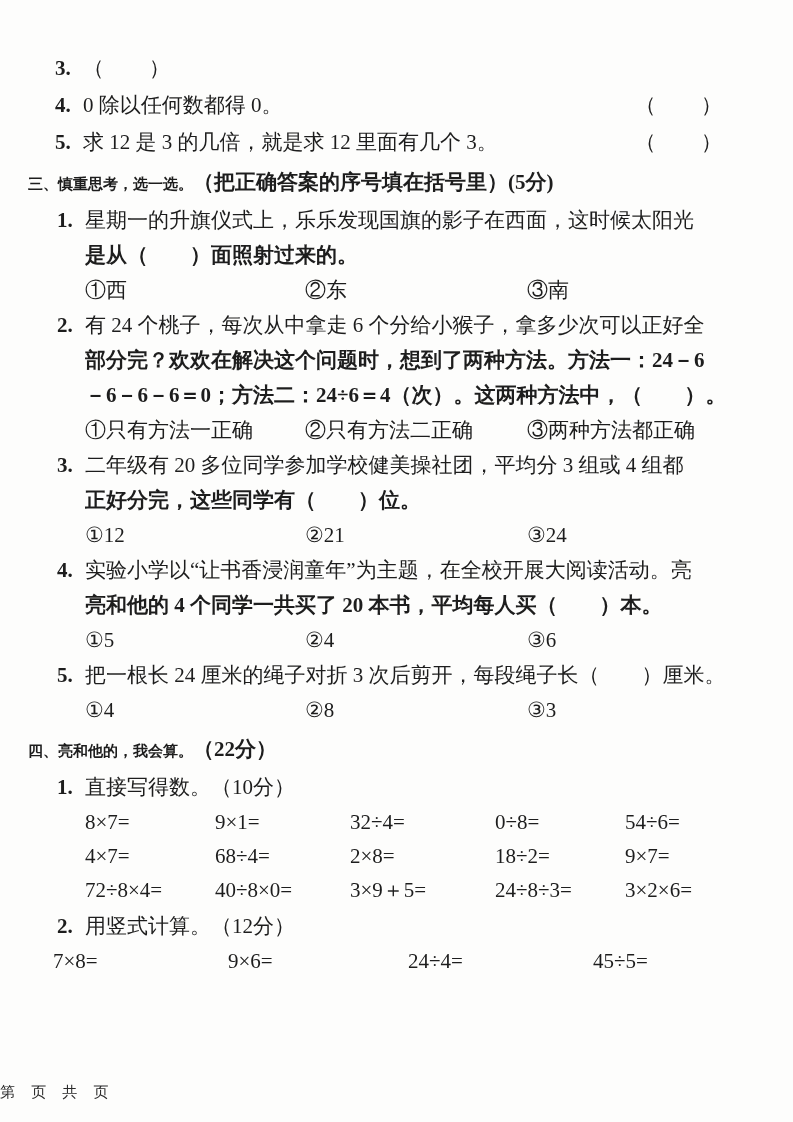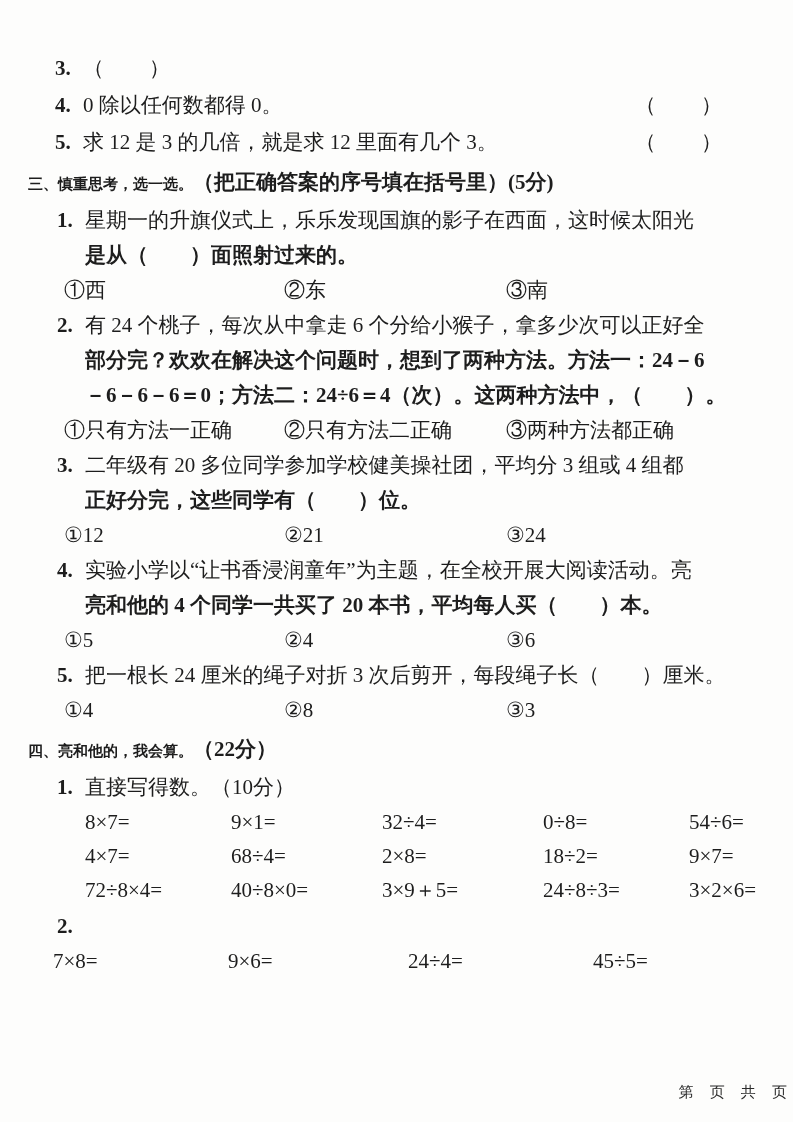--- a/index.html
+++ b/index.html
@@ -27,36 +27,36 @@
   }
   .sec-heading .note { font-size:21px; font-weight:600; }
   
   .qline { font-size:21px; line-height:35px; white-space:nowrap; overflow:hidden; }
   .qline.first { display:flex; margin-left:29px; }
   .qline.first .qnum { font-weight:bold; width:28px; flex:none; }
   .qline.first .qtext { flex:1; white-space:nowrap; overflow:hidden; }
   .qline.cont { margin-left:57px;font-weight:bold; }
   .options {
     display:grid; grid-template-columns:220px 222px auto;
-    margin-left:36px; font-size:21px; line-height:35px;
+    margin-left:57px; font-size:21px; line-height:35px;
   }
   
   .sub-title { display:flex; margin-left:29px; font-size:21px; line-height:35px; }
   .sub-title .qnum { font-weight:bold; width:28px; flex:none; }
   .calc-row {
     display:grid; grid-template-columns:130px 135px 145px 130px auto;
-    margin-left:57px; font-size:21px; line-height:34px; white-space:nowrap;gap:16px;
+    margin-left:57px; font-size:21px; line-height:34px; white-space:nowrap;
   }
   .vert-row {
     display:grid; grid-template-columns:175px 180px 185px auto;
     margin-left:25px; font-size:21px; line-height:35px; white-space:nowrap;
   }
   .footer {
     position:absolute; left:0; right:0; bottom:20px;
-    text-align:right; font-size:15px; letter-spacing:6px;
+    text-align:left; font-size:15px; letter-spacing:6px;
     color:#2a2a2a;
     font-family:"Liberation Sans","DejaVu Sans",sans-serif;
   }
 </style>
 </head>
 <body>
 
 <div class="page">
 
   <div>
@@ -173,20 +173,21 @@
       <span>40÷8×0=</span>
       <span>3×9＋5=</span>
       <span>24÷8÷3=</span>
       <span>3×2×6=</span>
     </div>
   </div>
 
   <div style="margin-top:2px;">
     <div class="sub-title">
       <span class="qnum">2.</span>
+      <span>用竖式计算。（12分）</span>
     </div>
     <div class="vert-row">
       <span>7×8=</span>
       <span>9×6=</span>
       <span>24÷4=</span>
       <span>45÷5=</span>
     </div>
   </div>
 
   <div class="footer">第 页 共 页</div>

